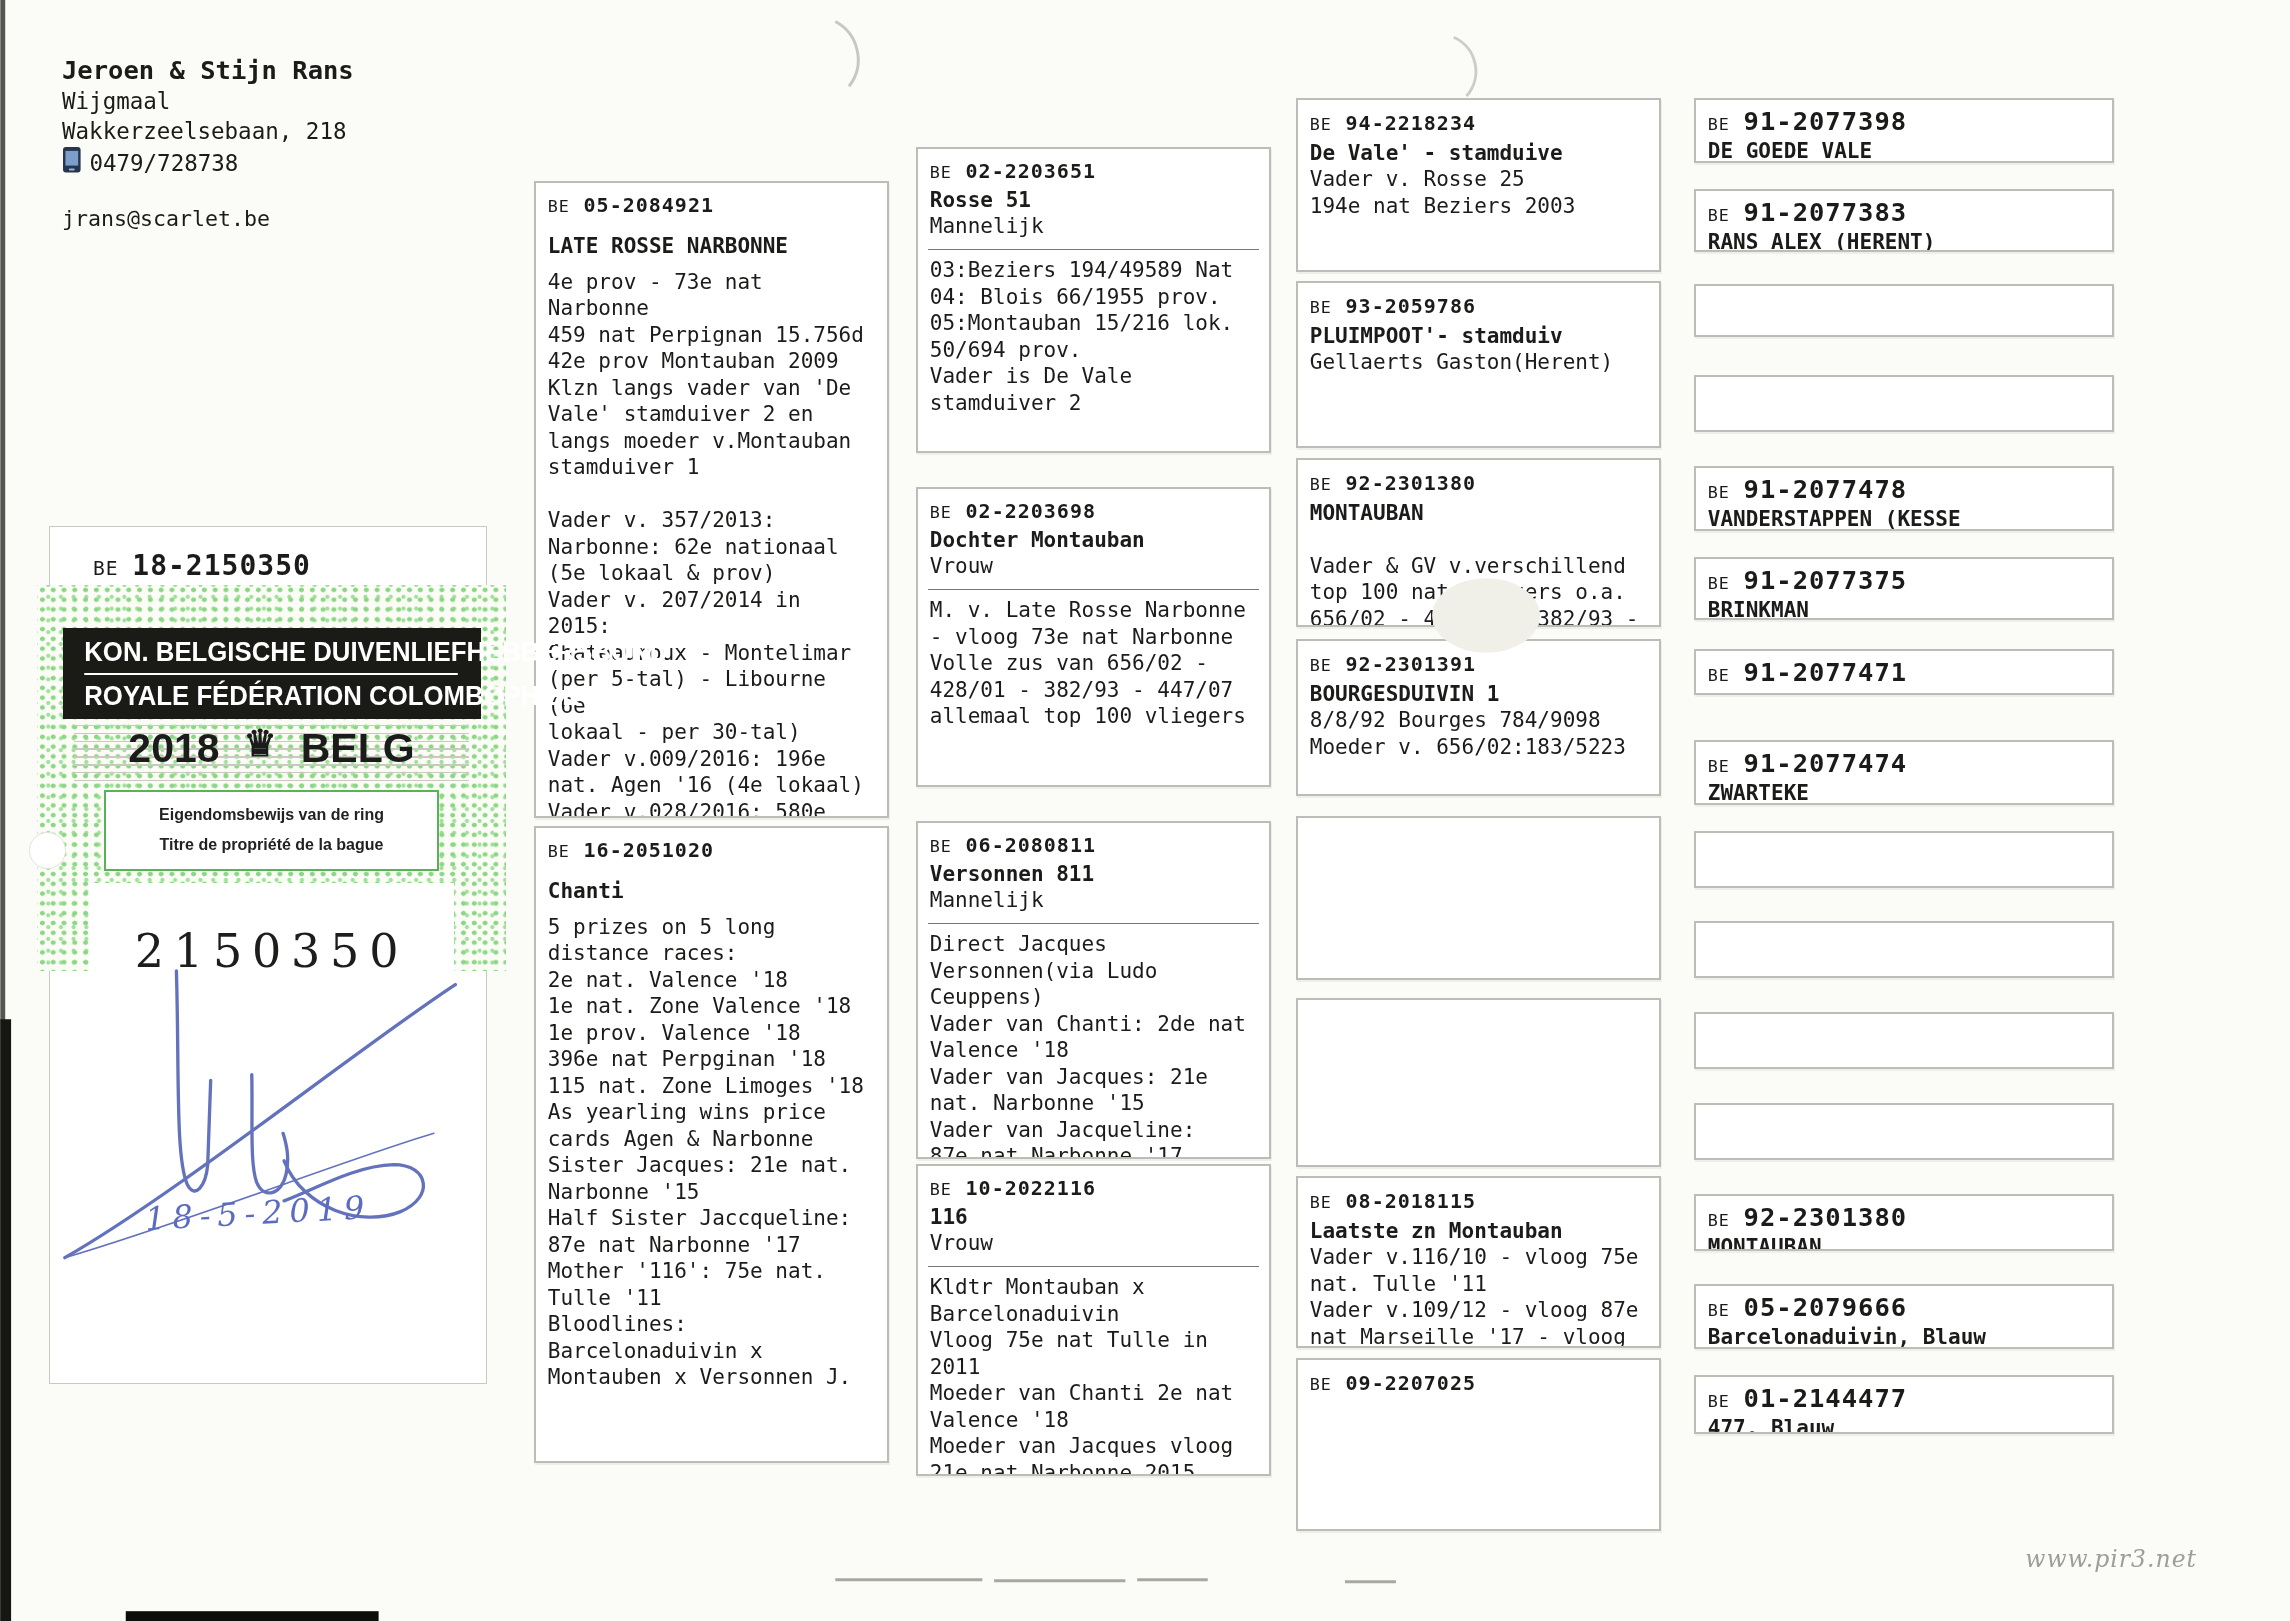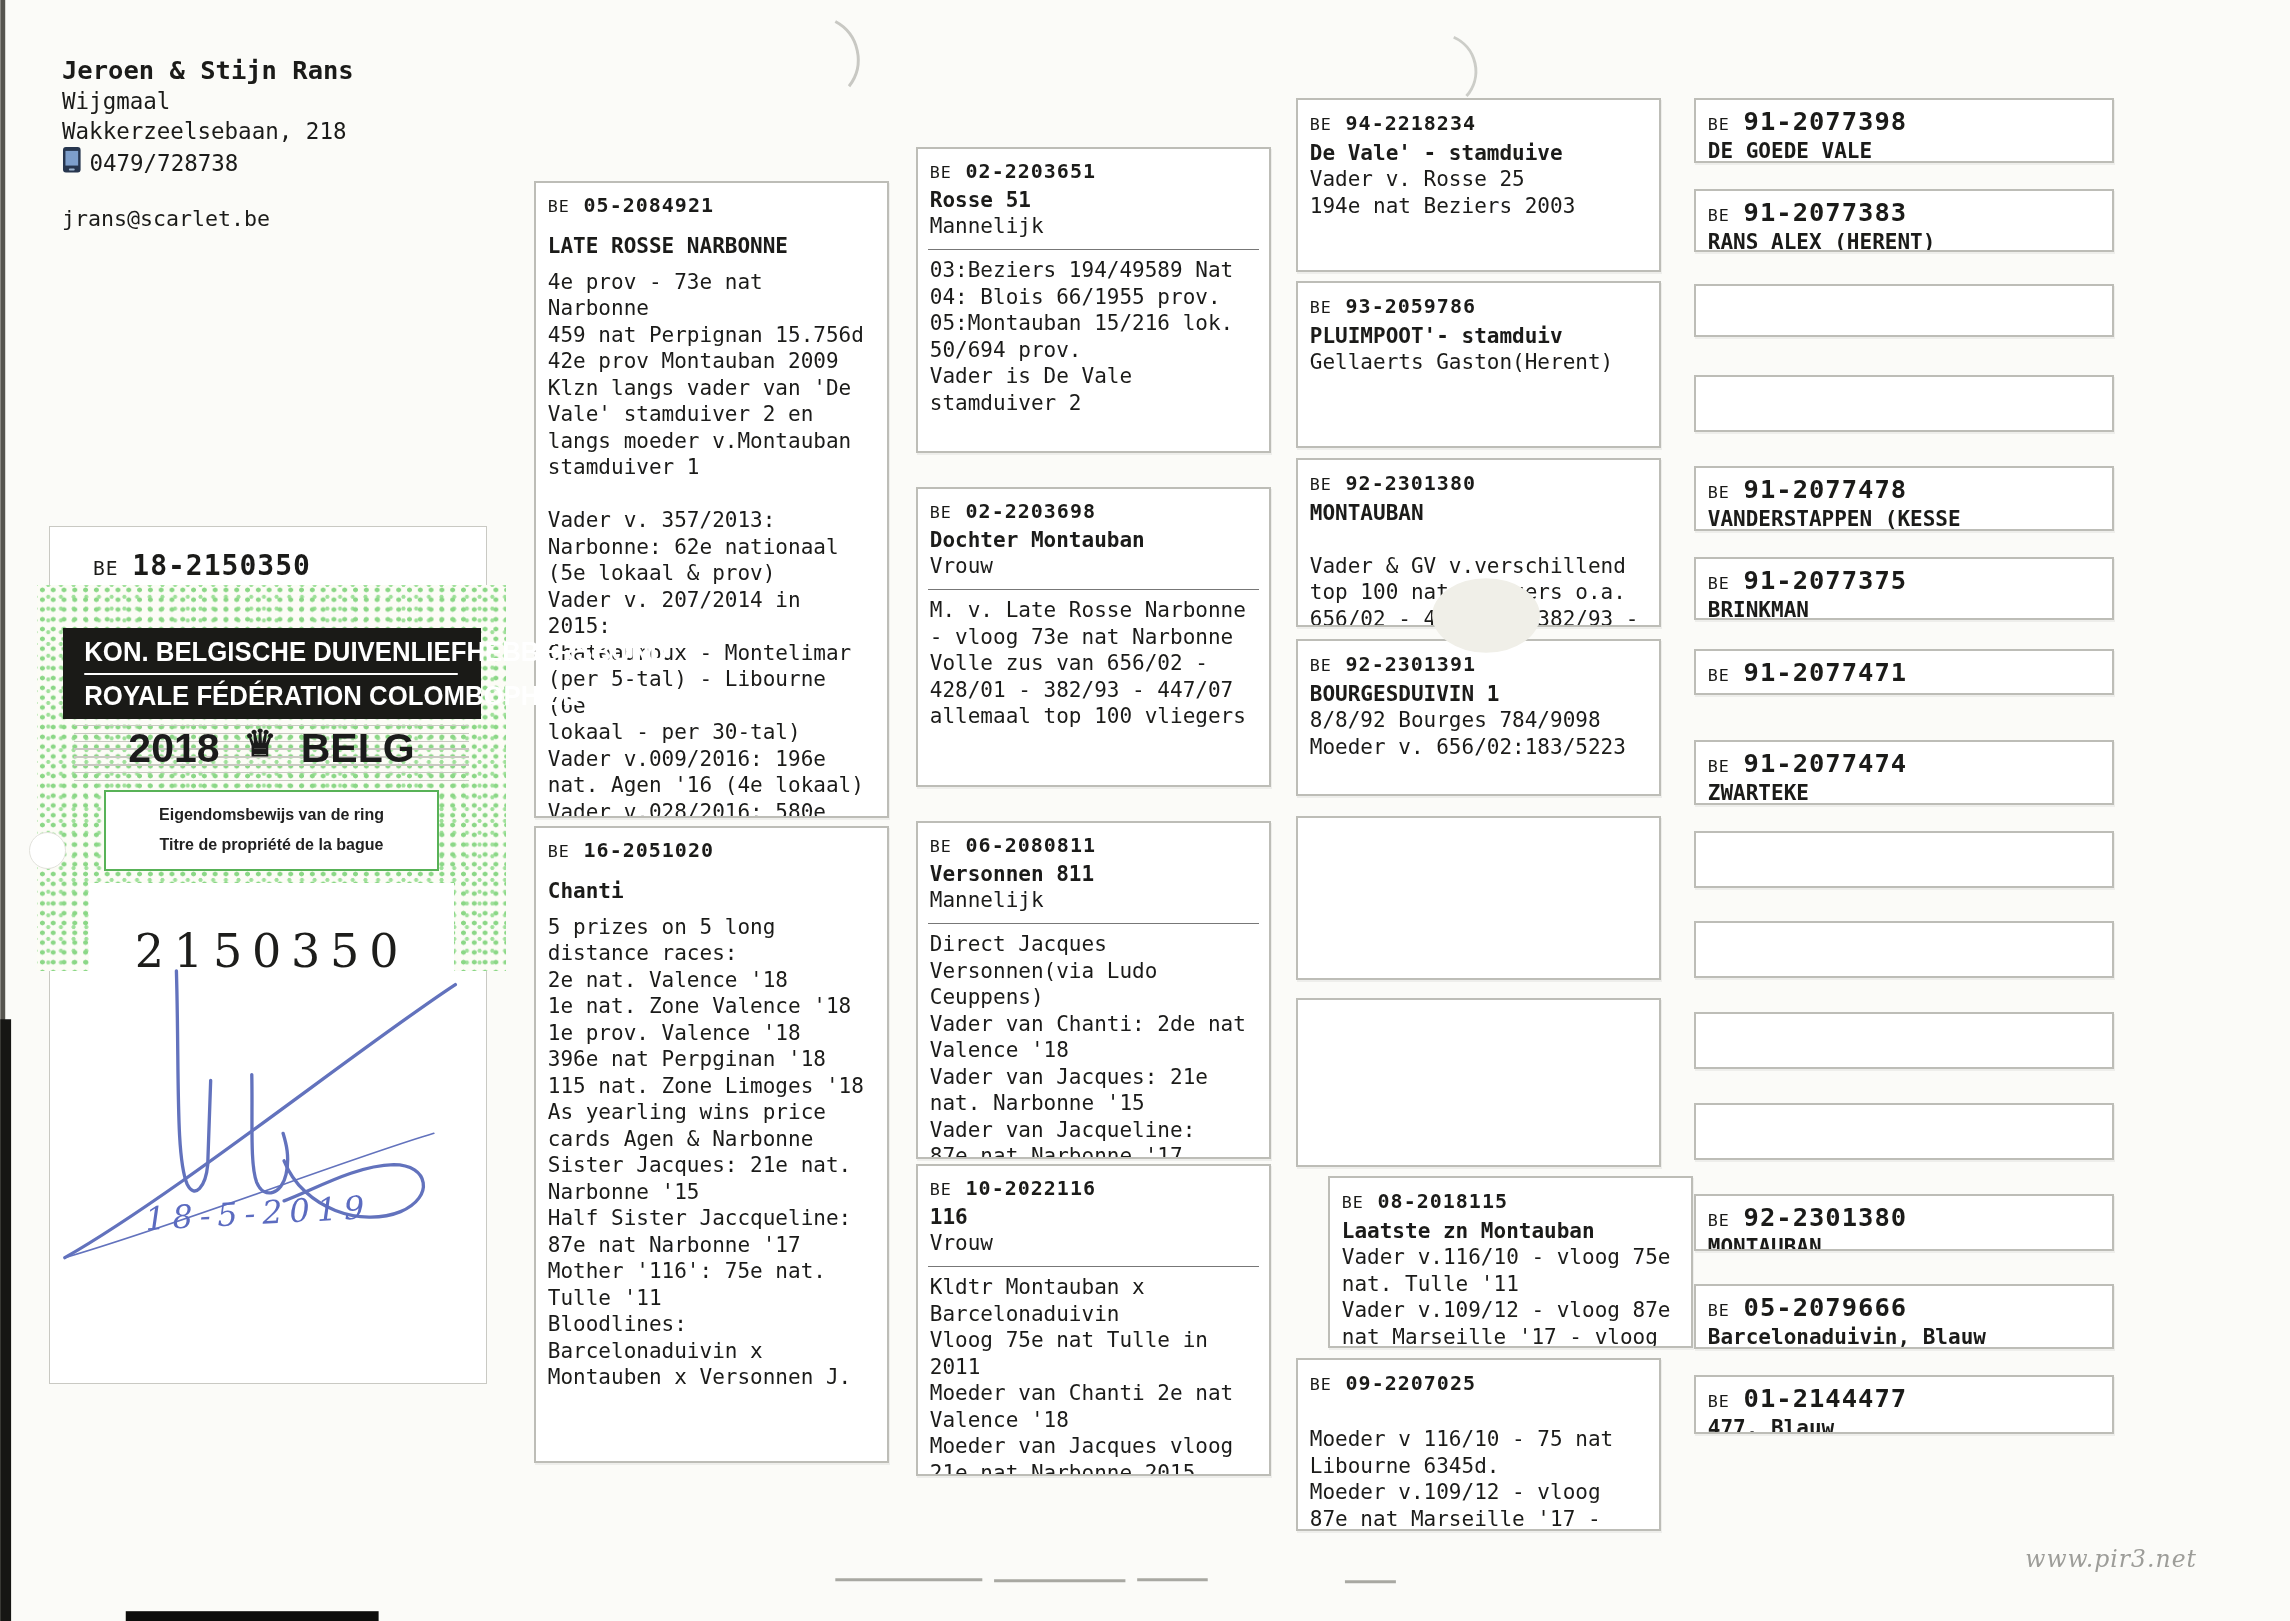--- a/index.html
+++ b/index.html
@@ -297,41 +297,36 @@
       
       
     </div>
     <div class="pbox g3" style="left: 1296px; top: 998px; width: 365px; height: 169px;">
       
       
       
       
       
     </div>
-    <div class="pbox g3" style="left: 1296px; top: 1176px; width: 365px; height: 172px; margin-left: 32px;">
+    <div class="pbox g3" style="left: 1296px; top: 1176px; width: 365px; height: 172px;">
       <div class="ringline">
         <span class="be">BE</span><span class="num">08-2018115</span>
       </div>
       <div class="pname">Laatste zn Montauban</div>
 
       <div class="pbody">Vader v.116/10 - vloog 75e
 nat. Tulle '11
 Vader v.109/12 - vloog 87e
 nat Marseille '17 - vloog</div>
     </div>
     <div class="pbox g3" style="left: 1296px; top: 1358px; width: 365px; height: 173px;">
       <div class="ringline">
         <span class="be">BE</span><span class="num">09-2207025</span>
       </div>
 
-      <div class="pbody">
-Moeder v 116/10 - 75 nat
-Libourne 6345d.
-Moeder v.109/12 - vloog
-87e nat Marseille '17 -</div>
     </div>
     <div class="pbox g4" style="left: 1694px; top: 98px; width: 420px; height: 65px;">
       <div class="ringline">
         <span class="be">BE</span><span class="num">91-2077398</span>
       </div>
       <div class="pname">DE GOEDE VALE</div>
 
     </div>
     <div class="pbox g4" style="left: 1694px; top: 189px; width: 420px; height: 63px;">
       <div class="ringline">

